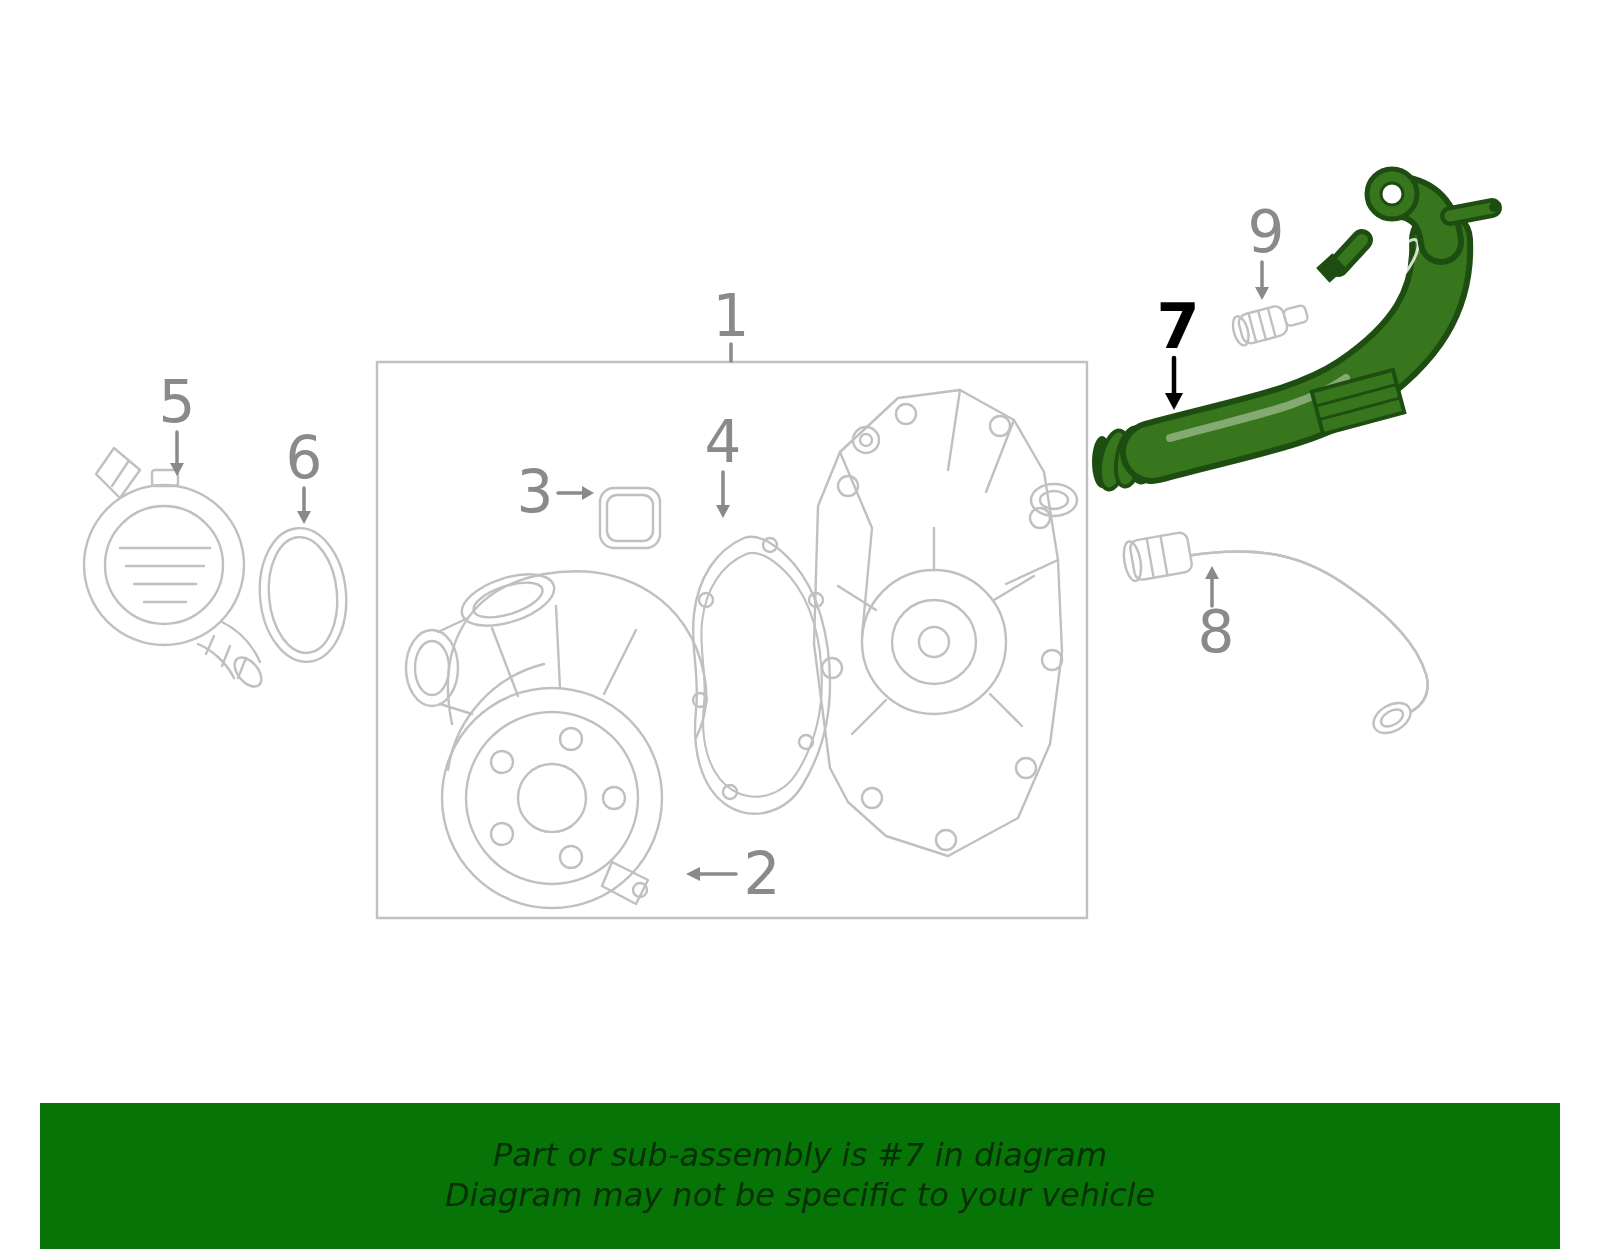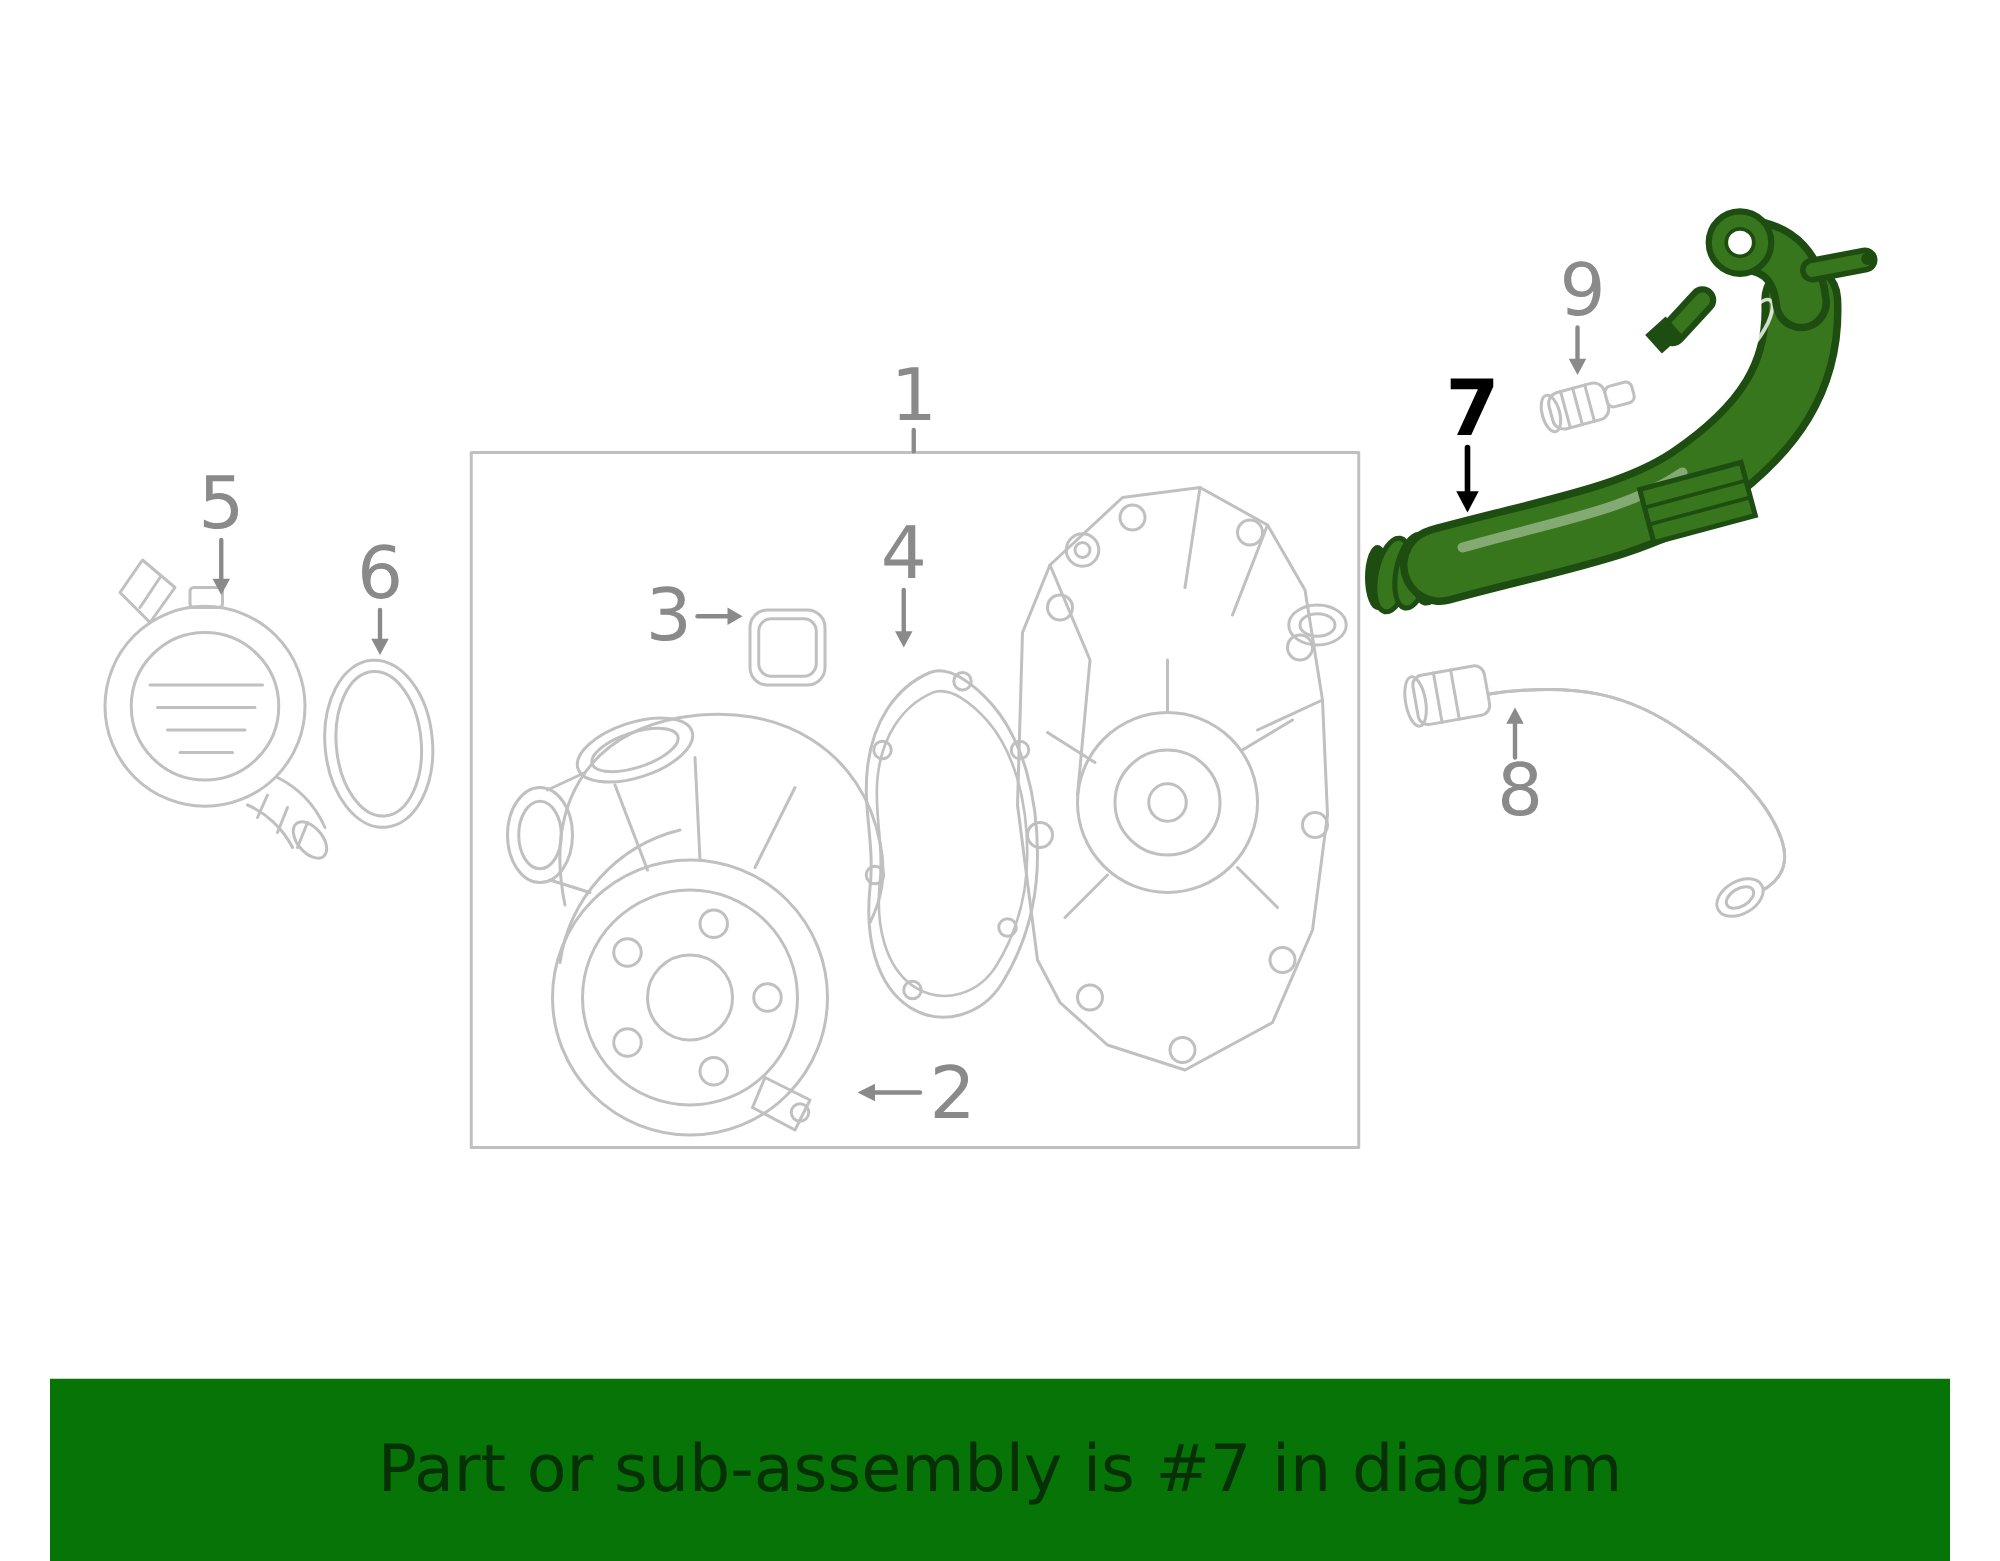--- a/index.html
+++ b/index.html
@@ -22,21 +22,21 @@
 
   
   .h-out{fill:none;stroke:#1e4d12;stroke-linecap:round;stroke-linejoin:round;}
   .h-in{fill:none;stroke:#38761d;stroke-linecap:round;stroke-linejoin:round;}
   .h-fill{fill:#38761d;stroke:#1e4d12;}
   .h-dark{fill:#1e4d12;stroke:none;}
   .h-hl{fill:none;stroke:#ffffff;opacity:.38;stroke-linecap:round;}
 
   .banner{position:absolute;left:40px;right:40px;bottom:0;height:146px;background:#077407;
           display:flex;flex-direction:column;align-items:center;justify-content:center;gap:4px;}
-  .banner-line{font-size:52px;line-height:1.12;color:#073007;white-space:nowrap;}
+  .banner-line{font-size:32px;line-height:1.12;color:#073007;white-space:nowrap;font-style:italic;}
 </style>
 </head>
 <body>
 
 <div class="stage">
 
   <svg class="diagram-svg" viewBox="0 0 1600 1249">
 
     <g class="ln">
       <rect x="377" y="362" width="710" height="556"></rect>
@@ -237,15 +237,16 @@
         <text class="co" x="1266" y="252">9</text>
         <line class="arrow-line" x1="1262" y1="262" x2="1262" y2="288"></line>
         <polygon class="arrow-head" points="1262,300 1255,287 1269,287"></polygon>
       </g>
 
     </g>
   </svg>
 
   <div class="banner">
     <div class="banner-line">Part or sub-assembly is #7 in diagram</div>
+    <div class="banner-line">Diagram may not be specific to your vehicle</div>
   </div>
 
 </div>
 
 </body></html>

